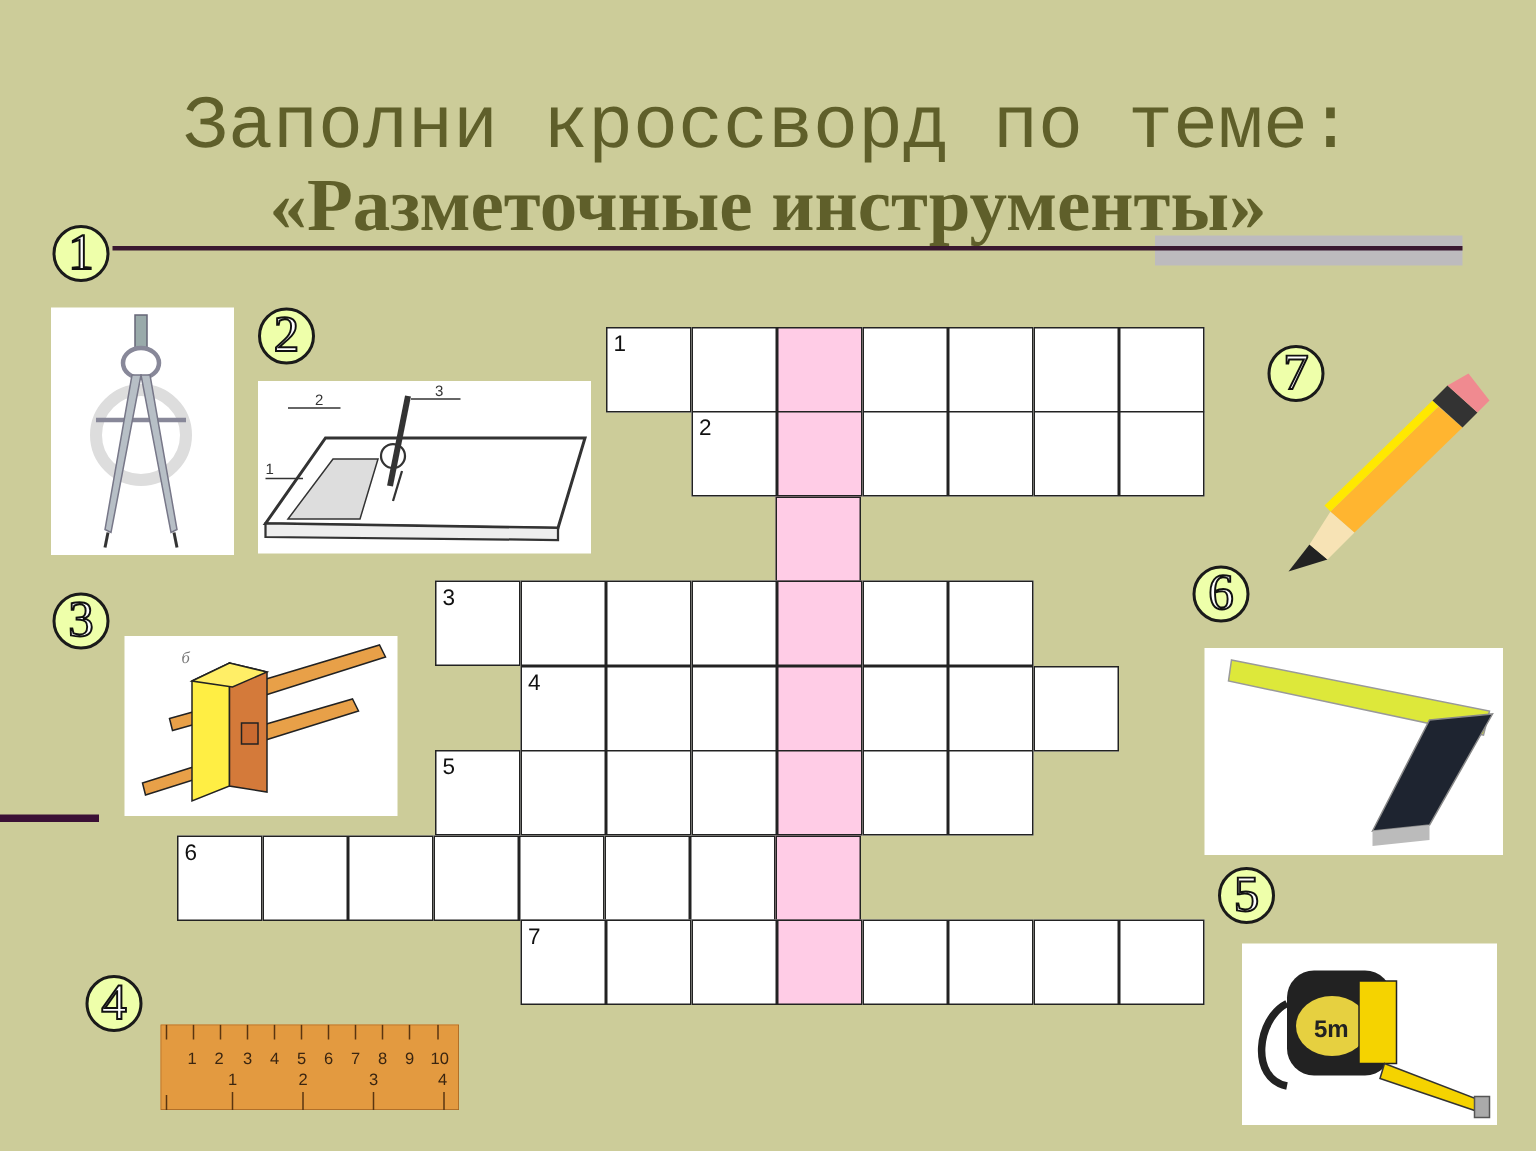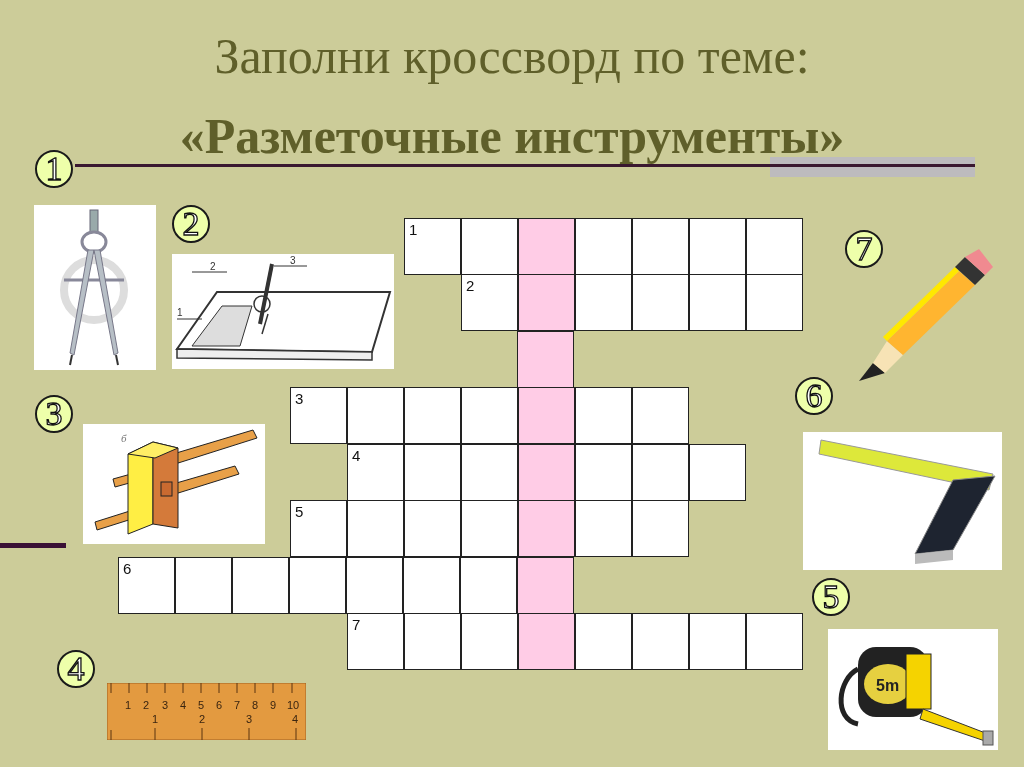--- a/index.html
+++ b/index.html
@@ -1,20 +1,20 @@
 <!DOCTYPE html>
 <html><head>
 <meta charset="utf-8">
 <style>
   html, body { margin:0; padding:0; }
   body { width:1024px; height:767px; background:#cccc99; position:relative; overflow:hidden;
          font-family:"Liberation Serif", serif; }
   .title { position:absolute; left:0; width:1024px; text-align:center; color:#5f5f2a;
            font-family:"Liberation Serif", serif; font-size:50px; line-height:58px; }
-  .title.l1 { top:27px; }
+  .title.l1 { top:57px;font-family:Liberation Mono, monospace; }
   .title.l2 { top:107px;font-weight:bold; }
   .hline-grey { position:absolute; left:770px; top:157px; width:205px; height:20px; background:#bdbbbe; }
   .hline-top2 { position:absolute; left:75px; top:164px; width:900px; height:3px; background:#3a1830; }
   .hline-left { position:absolute; left:0; top:543px; width:66px; height:5px; background:#3a1035; }
   .badge { position:absolute; width:38px; height:38px; border-radius:50%; background:#eeffaa;
            border:2px solid #1a1a1a; box-sizing:border-box; display:flex; align-items:center; justify-content:center;
            font-family:"Liberation Serif", serif; font-size:34px; color:#fff;
            -webkit-text-stroke:1.3px #111; font-weight:normal; line-height:1; }
   .pic { position:absolute; background:#fff; overflow:hidden; }
   .cell { position:absolute; width:57px; height:57px; background:#fff; border:1.5px solid #222;

